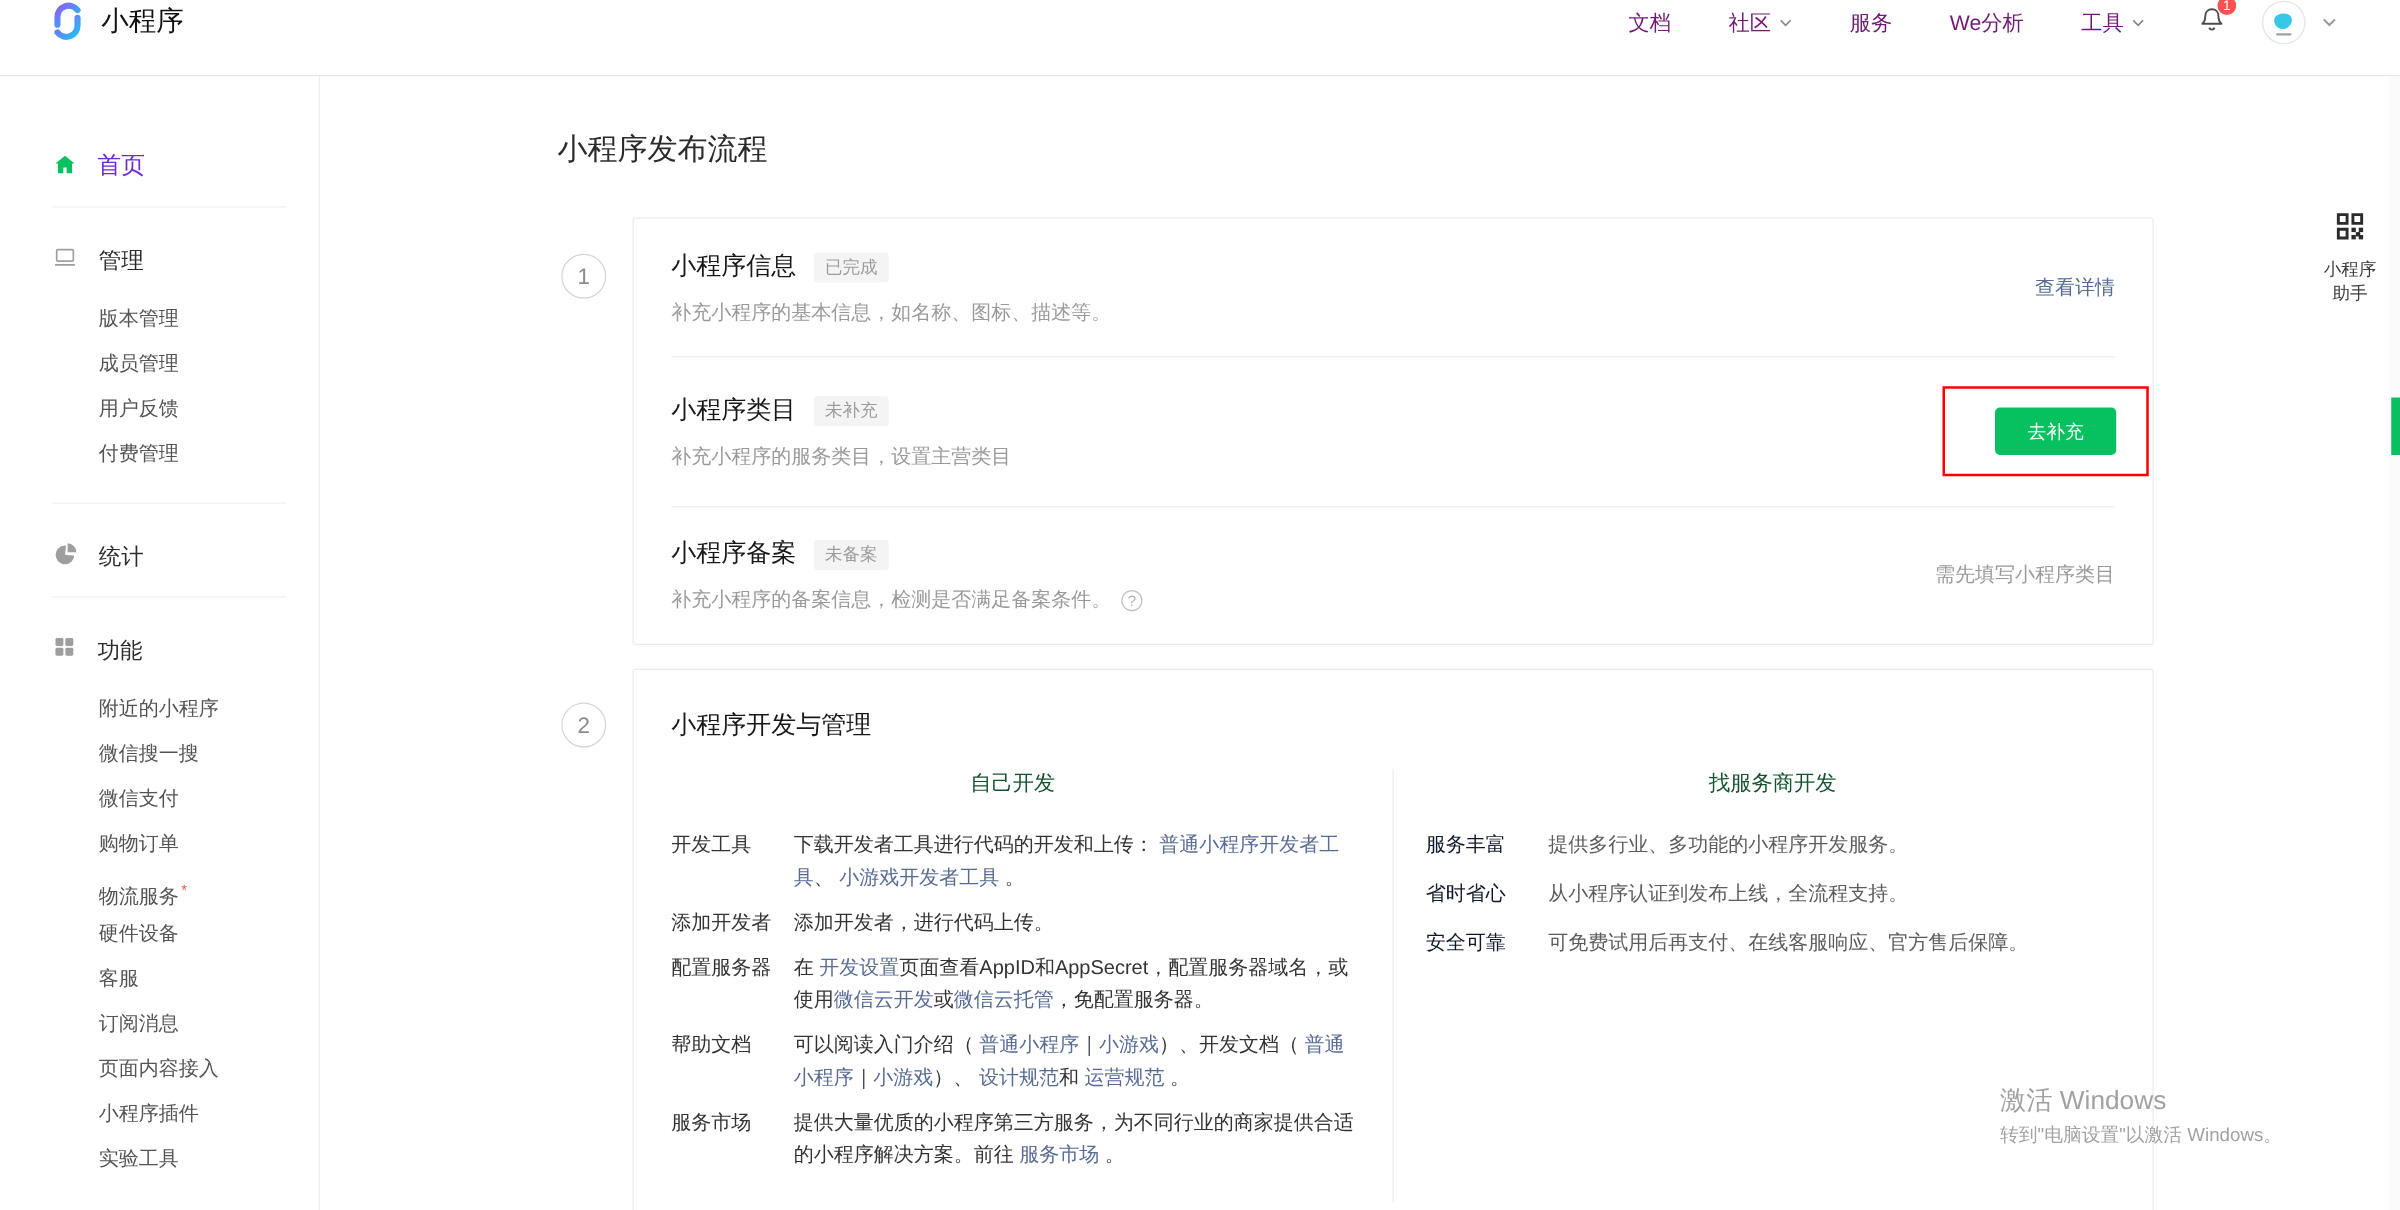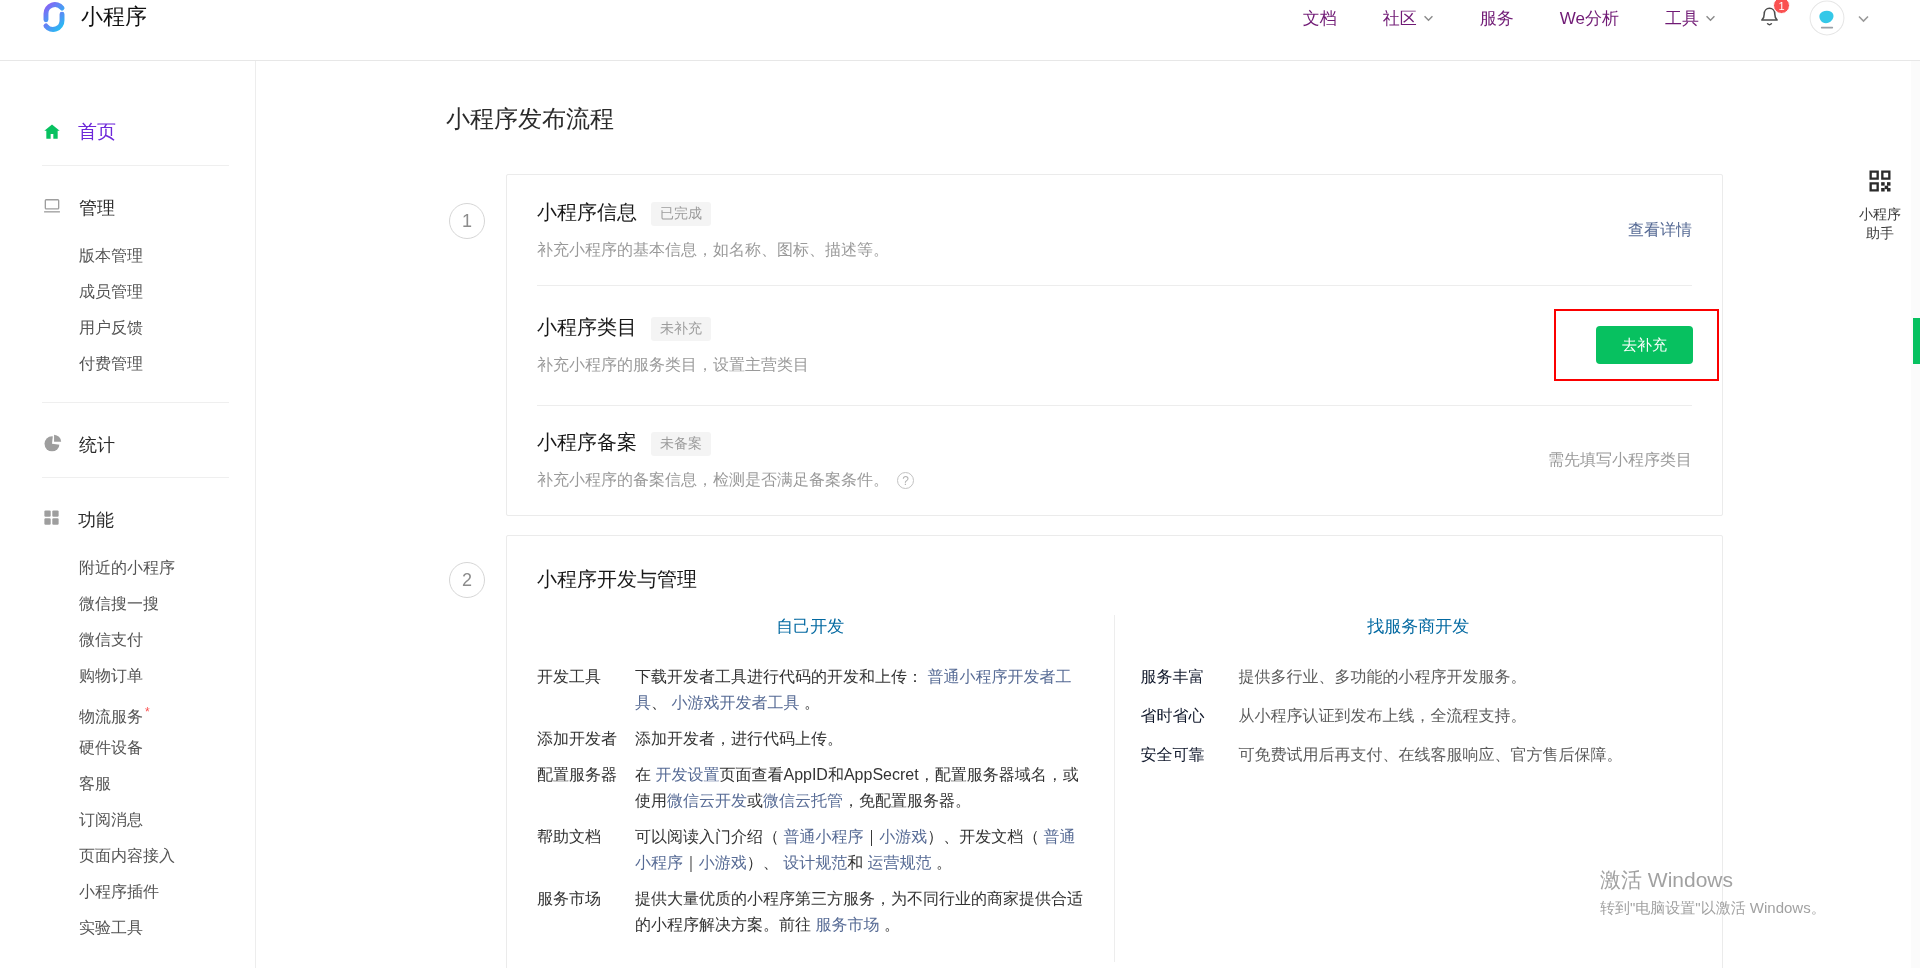--- a/index.html
+++ b/index.html
@@ -73,21 +73,21 @@
   .help { display:inline-flex; width:17px; height:17px; border:1px solid #c3c3c3; color:#b3b3b3;
           border-radius:50%; font-size:12px; align-items:center; justify-content:center;
           margin-left:8px; cursor:pointer; }
   .help::before { content:"?"; }
 
   
   .card2-title { padding:30px 30px 0; font-size:20px; font-weight:500; color:#181818; }
   .cols { display:flex; margin-top:22px; }
   .col { width:50%; padding-bottom:14px; }
   .col-left { border-right:1px solid #ededed; }
-  .col-head { text-align:center; font-size:17px; font-weight:500; color:#0369a1;
+  .col-head { text-align:center; font-size:17px; font-weight:500; color:#14532d;
               margin-bottom:26px; }
   .dev-row { display:flex; padding:0 22px 0 30px; margin-bottom:10px; font-size:16px;
              line-height:26px; }
   .dev-label { width:98px; flex:none; color:#333; }
   .dev-text { flex:1; color:#333; }
   .v-row { display:flex; padding:0 22px 0 26px; margin-bottom:13px; font-size:16px;
            line-height:26px; }
   .v-label { width:98px; flex:none; color:#0f172a; font-weight:400; }
   .v-text { color:#5c5c5c; }
 

